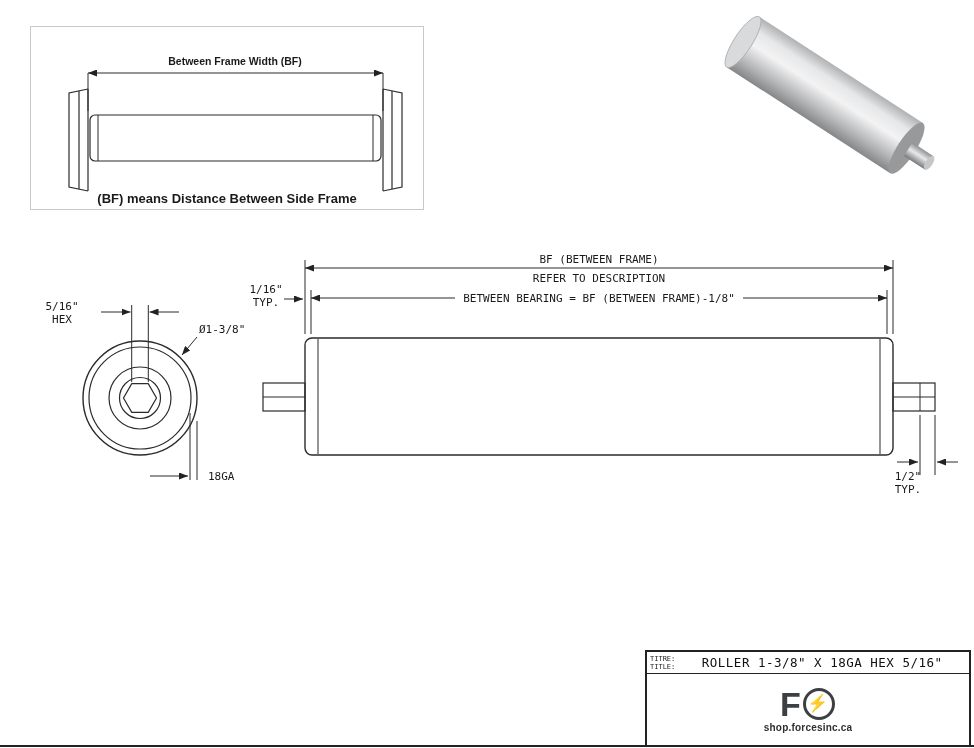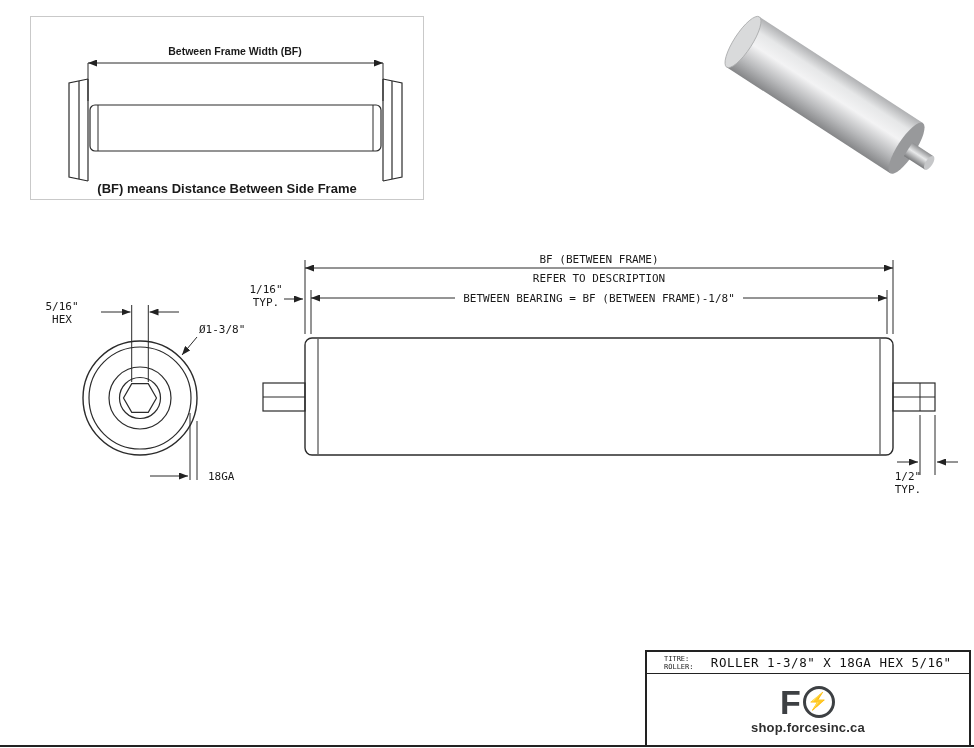--- a/index.html
+++ b/index.html
@@ -1,36 +1,36 @@
 <!DOCTYPE html>
 <html><head>
 <meta charset="utf-8">
 <style>
   html,body{margin:0;padding:0;background:#fff;}
   .canvas{position:relative;width:974px;height:748px;background:#ffffff;overflow:hidden;
           font-family:"Liberation Sans",sans-serif;}
   svg{display:block;}
-  .inset{position:absolute;left:30px;top:16px;width:392px;height:182px;border:1px solid #c9c9c9;background:#fff;}
+  .inset{position:absolute;left:30px;top:26px;width:392px;height:182px;border:1px solid #c9c9c9;background:#fff;}
   .render3d{position:absolute;left:715px;top:12px;width:250px;height:165px;}
   .maindraw{position:absolute;left:0;top:230px;width:974px;height:300px;}
   .sheet-bottom{position:absolute;left:0;top:745px;width:974px;border-top:2px solid #222;}
   .title-block{position:absolute;left:645px;top:650px;width:326px;height:95px;
                border-left:2px solid #222;border-top:2px solid #222;border-right:2px solid #222;box-sizing:border-box;}
   .tb-row1{height:22px;border-bottom:1.5px solid #222;display:flex;align-items:center;box-sizing:border-box;}
-  .tb-labels{display:flex;flex-direction:column;justify-content:center;padding-left:17px;
+  .tb-labels{display:flex;flex-direction:column;justify-content:center;padding-left:3px;
              font-family:"DejaVu Sans Mono",monospace;font-size:7px;line-height:8px;color:#222;}
   .tb-title{flex:1;text-align:center;font-family:"DejaVu Sans Mono",monospace;font-size:12.5px;
             letter-spacing:0.5px;color:#111;}
   .tb-row2{height:71px;display:flex;flex-direction:column;align-items:center;justify-content:center;}
   .brand{display:flex;align-items:center;font-weight:bold;font-size:34px;line-height:34px;
          color:#3d4043;letter-spacing:1px;font-family:"Liberation Sans",sans-serif;}
   .bolt-circle{width:26px;height:26px;border:3.5px solid #3d4043;border-radius:50%;
                display:flex;align-items:center;justify-content:center;margin:0 1px;
                font-size:17px;line-height:17px;}
-  .website{font-size:13px;font-weight:bold;color:#2f2f2f;margin-top:1px;letter-spacing:0.2px;}
+  .website{font-size:10px;font-weight:bold;color:#2f2f2f;margin-top:1px;letter-spacing:0.2px;}
   text{fill:#1a1a1a;}
   .cadtxt{font-family:"DejaVu Sans Mono",monospace;font-size:11px;}
   .insettxt{font-family:"Liberation Sans",sans-serif;font-weight:bold;}
   .ln{stroke:#2b2b2b;stroke-width:1.2;fill:none;}
   .thin{stroke:#2b2b2b;stroke-width:1;fill:none;}
   .body{stroke:#2b2b2b;stroke-width:1.4;fill:#ffffff;}
 </style>
 </head>
 <body>
 
@@ -172,21 +172,21 @@
       <line class="thin" x1="958" y1="232" x2="937" y2="232" marker-end="url(#arr)"></line>
       <text class="cadtxt" x="908" y="250" text-anchor="middle">1/2"</text>
       <text class="cadtxt" x="908" y="263" text-anchor="middle">TYP.</text>
     </g>
   </svg>
 
   <div class="title-block">
     <div class="tb-row1">
       <div class="tb-labels">
         <span>TITRE:</span>
-        <span>ROLLER:</span>
+        <span>TITLE:</span>
       </div>
       <div class="tb-title">ROLLER 1-3/8" X 18GA HEX 5/16"</div>
     </div>
     <div class="tb-row2">
       <div class="brand" style="color: rgb(61, 64, 67);">
         <span>F</span>
         <span class="bolt-circle" style="color: rgb(240, 163, 10);">⚡</span>
       </div>
       <div class="website">shop.forcesinc.ca</div>
     </div>

